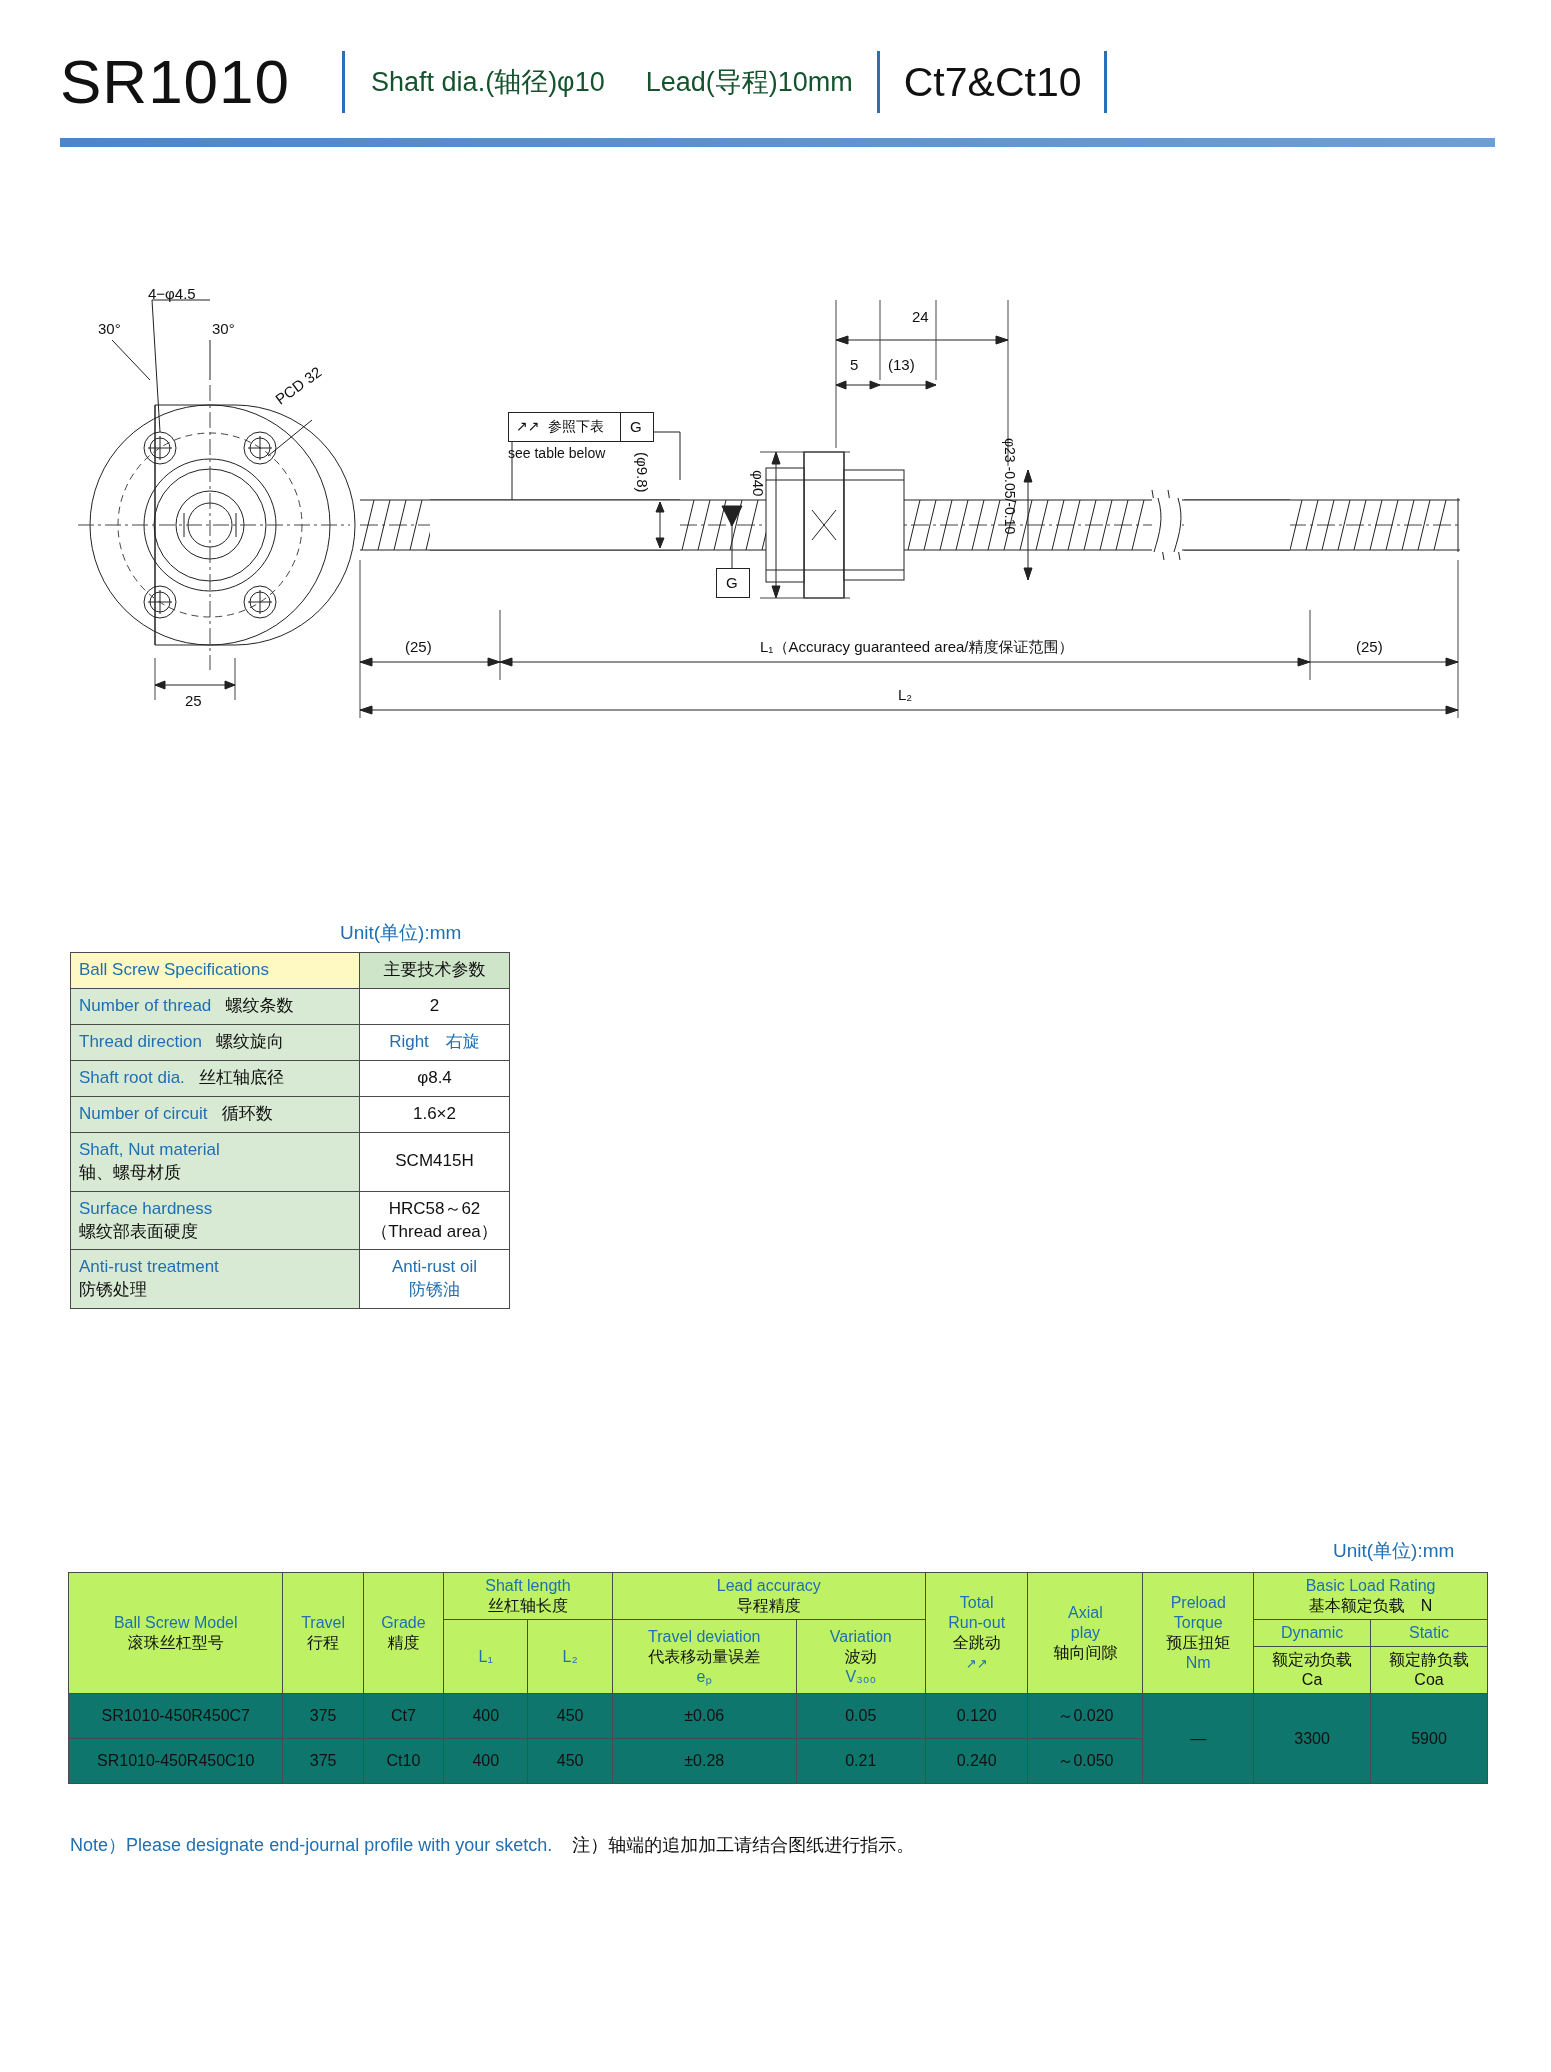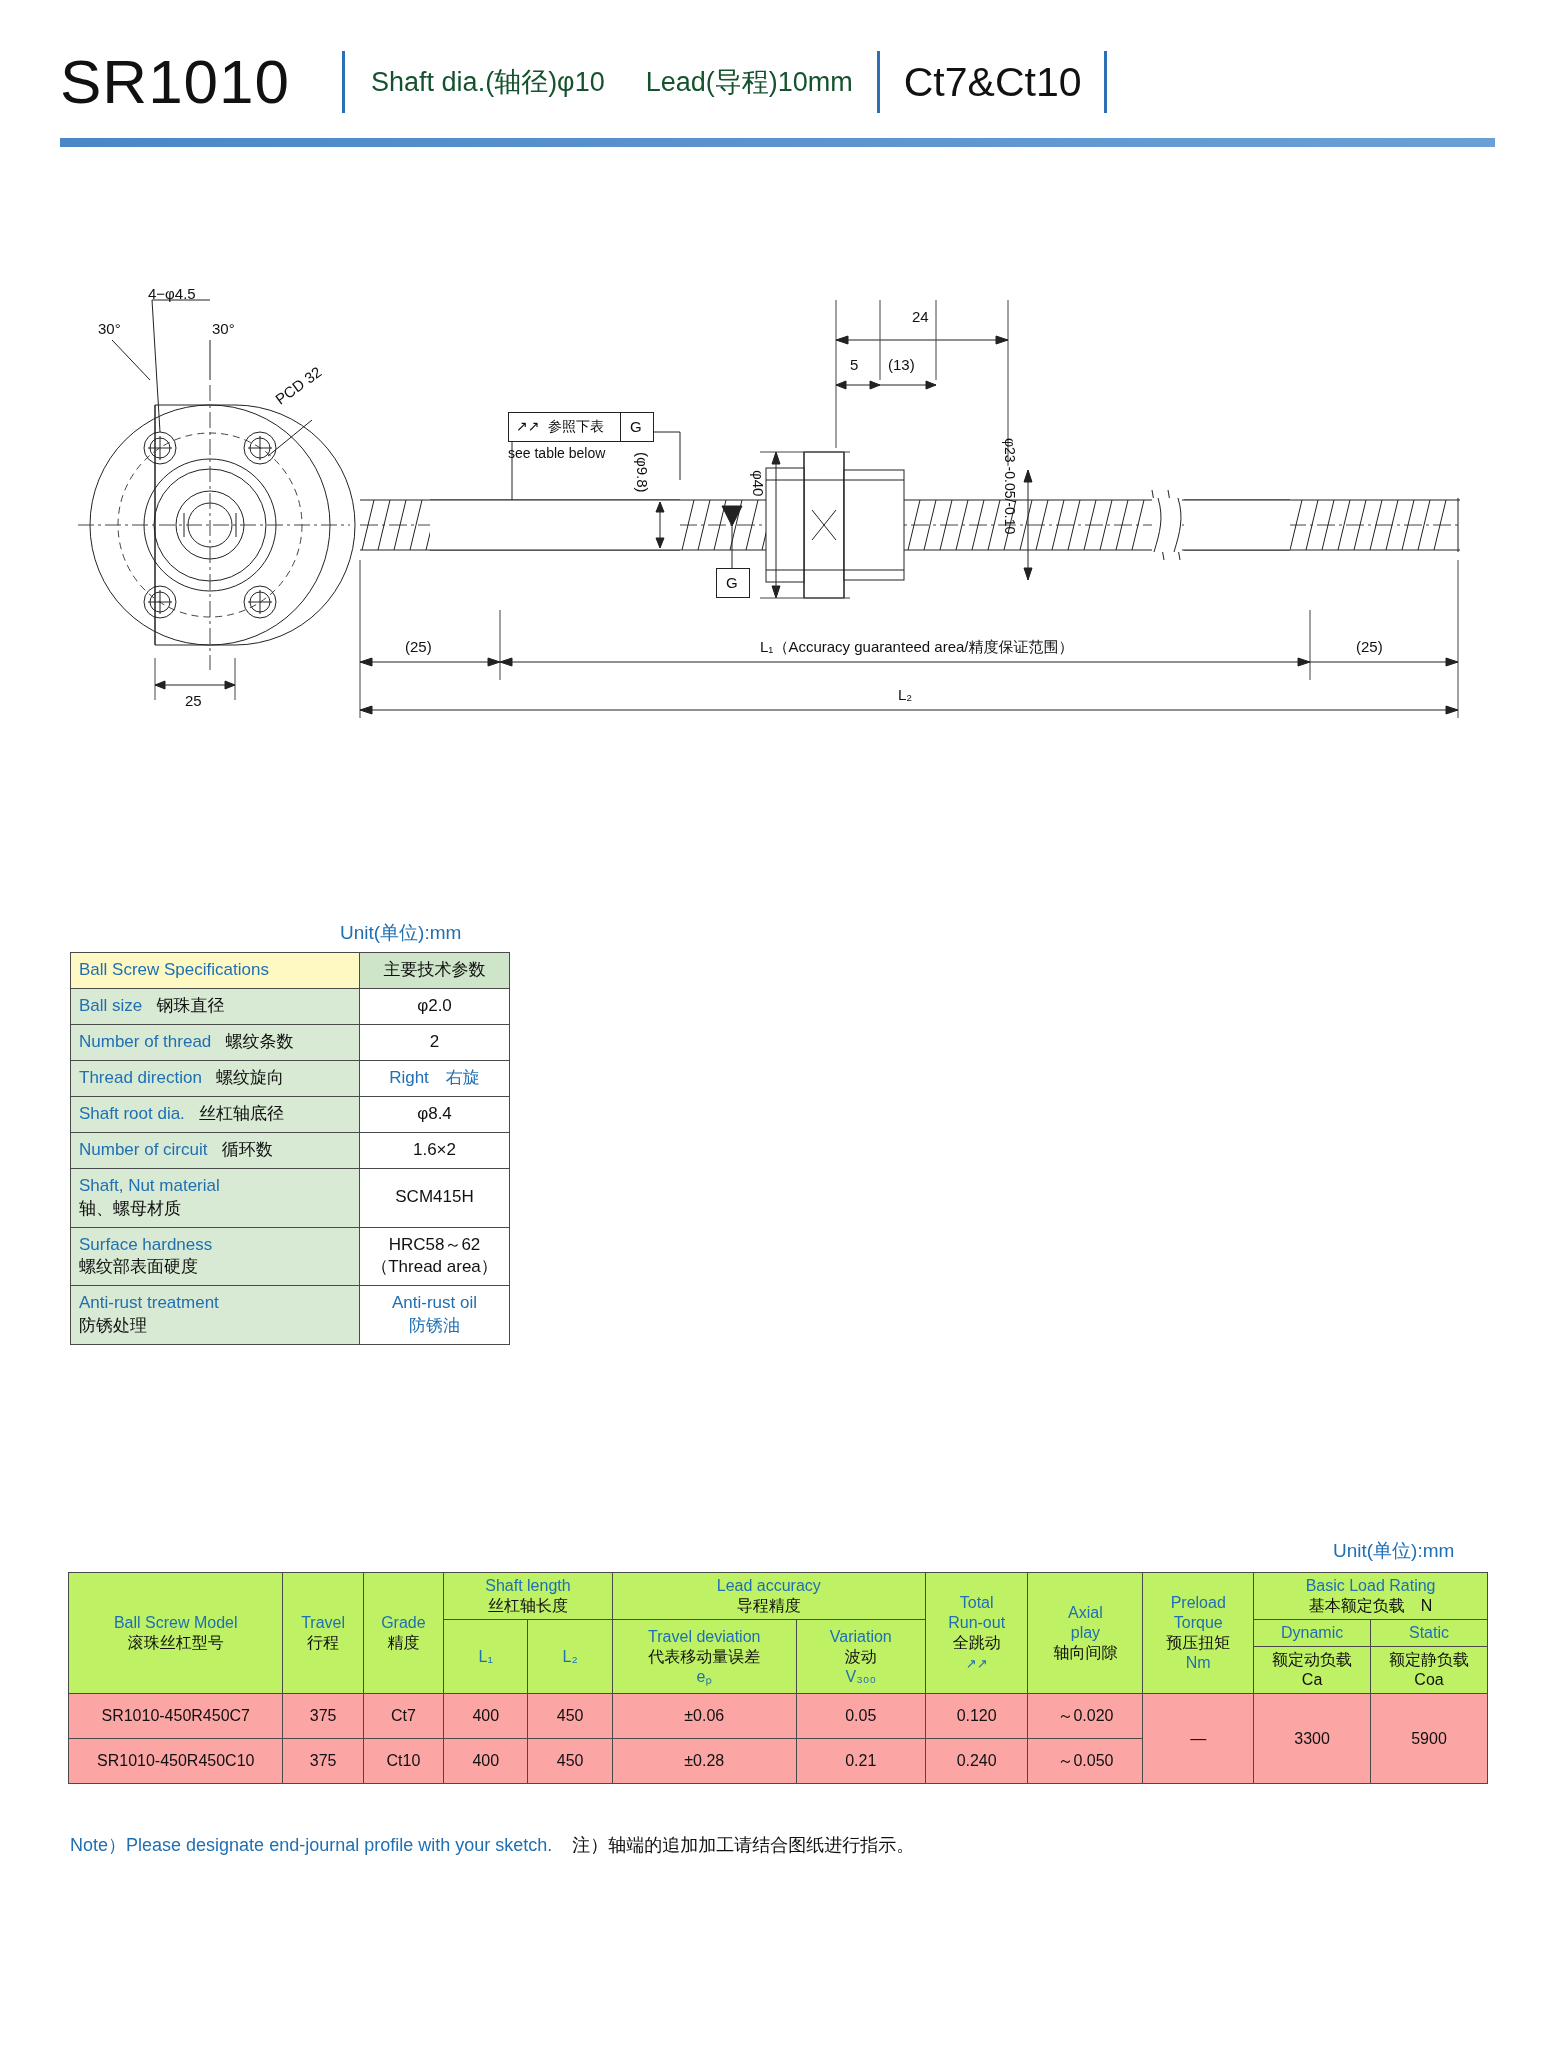--- a/index.html
+++ b/index.html
@@ -35,21 +35,21 @@
   .spec-table .hdr td{background:#fef9c3;font-weight:400;}
   .spec-table .hdr .lbl{color:#1f6fb2;}
   .spec-table .hdr .val{background:#cfe5c9;color:#111;}
   .spec-table .blue{color:#1f6fb2;}
 
   
   .main-table{position:absolute;left:68px;top:1572px;width:1420px;font-size:16px;}
   .main-table td,.main-table th{border:1px solid #4a4a4a;text-align:center;vertical-align:middle;padding:3px 2px;font-weight:400;}
   .main-table thead td{background:#bef264;color:#1f6fb2;line-height:1.25;text-align:center;}
   .main-table thead td .cn{color:#111;}
-  .main-table tbody td{background:#fca5a5;color:#111;height:38px;}
+  .main-table tbody td{background:#0f766e;color:#111;height:38px;}
   .note{position:absolute;left:70px;top:1833px;font-size:18px;color:#1f6fb2;}
   .note .cn{color:#111;}
   .note .en{color:#1f6fb2;}
 </style>
 </head>
 <body>
 
 <div class="page">
 
   <div class="header">
@@ -236,24 +236,20 @@
 
   <div class="unit-note" style="left:340px;top:920px;">Unit(单位):mm</div>
 
   <table class="spec-table">
     <tbody>
       <tr class="hdr">
         <td class="lbl">Ball Screw Specifications</td>
         <td class="val">主要技术参数</td>
       </tr>
       <tr>
-        <td class="lbl"><span>Ball size</span>&nbsp;&nbsp;&nbsp;<span class="cn">钢珠直径</span></td>
-        <td class="val">φ2.0</td>
-      </tr>
-      <tr>
         <td class="lbl"><span>Number of thread</span>&nbsp;&nbsp;&nbsp;<span class="cn">螺纹条数</span></td>
         <td class="val">2</td>
       </tr>
       <tr>
         <td class="lbl"><span>Thread direction</span>&nbsp;&nbsp;&nbsp;<span class="cn">螺纹旋向</span></td>
         <td class="val blue">Right　右旋</td>
       </tr>
       <tr>
         <td class="lbl"><span>Shaft root dia.</span>&nbsp;&nbsp;&nbsp;<span class="cn">丝杠轴底径</span></td>
         <td class="val">φ8.4</td>

